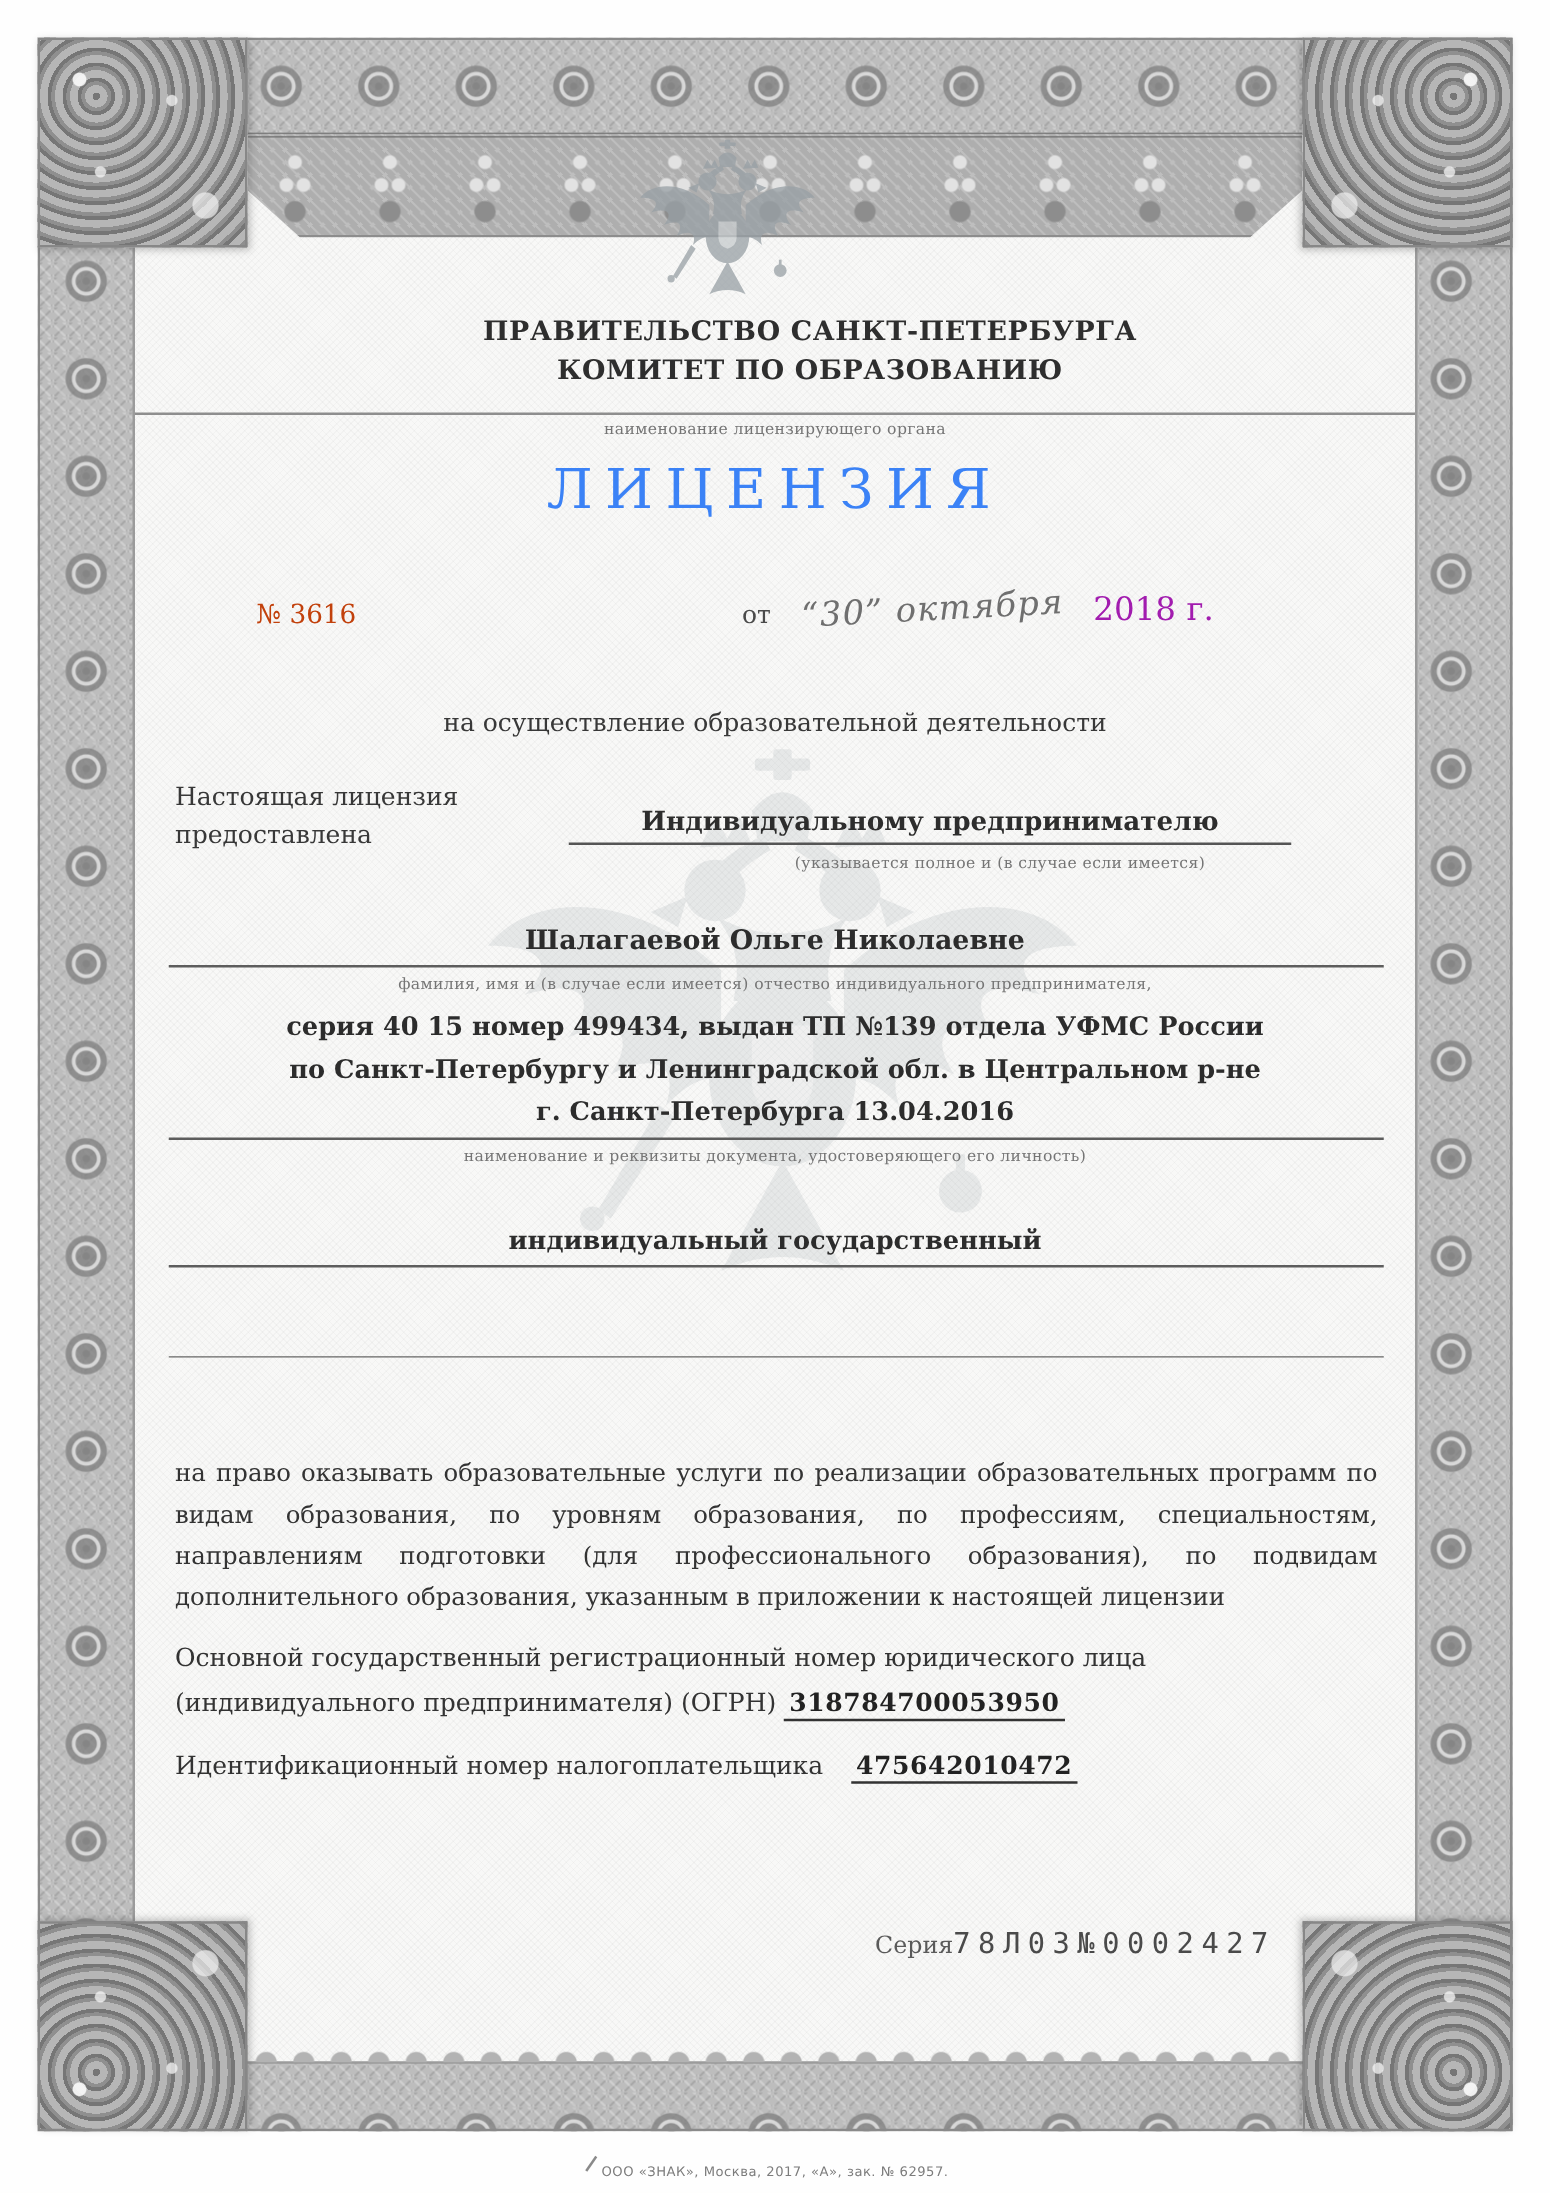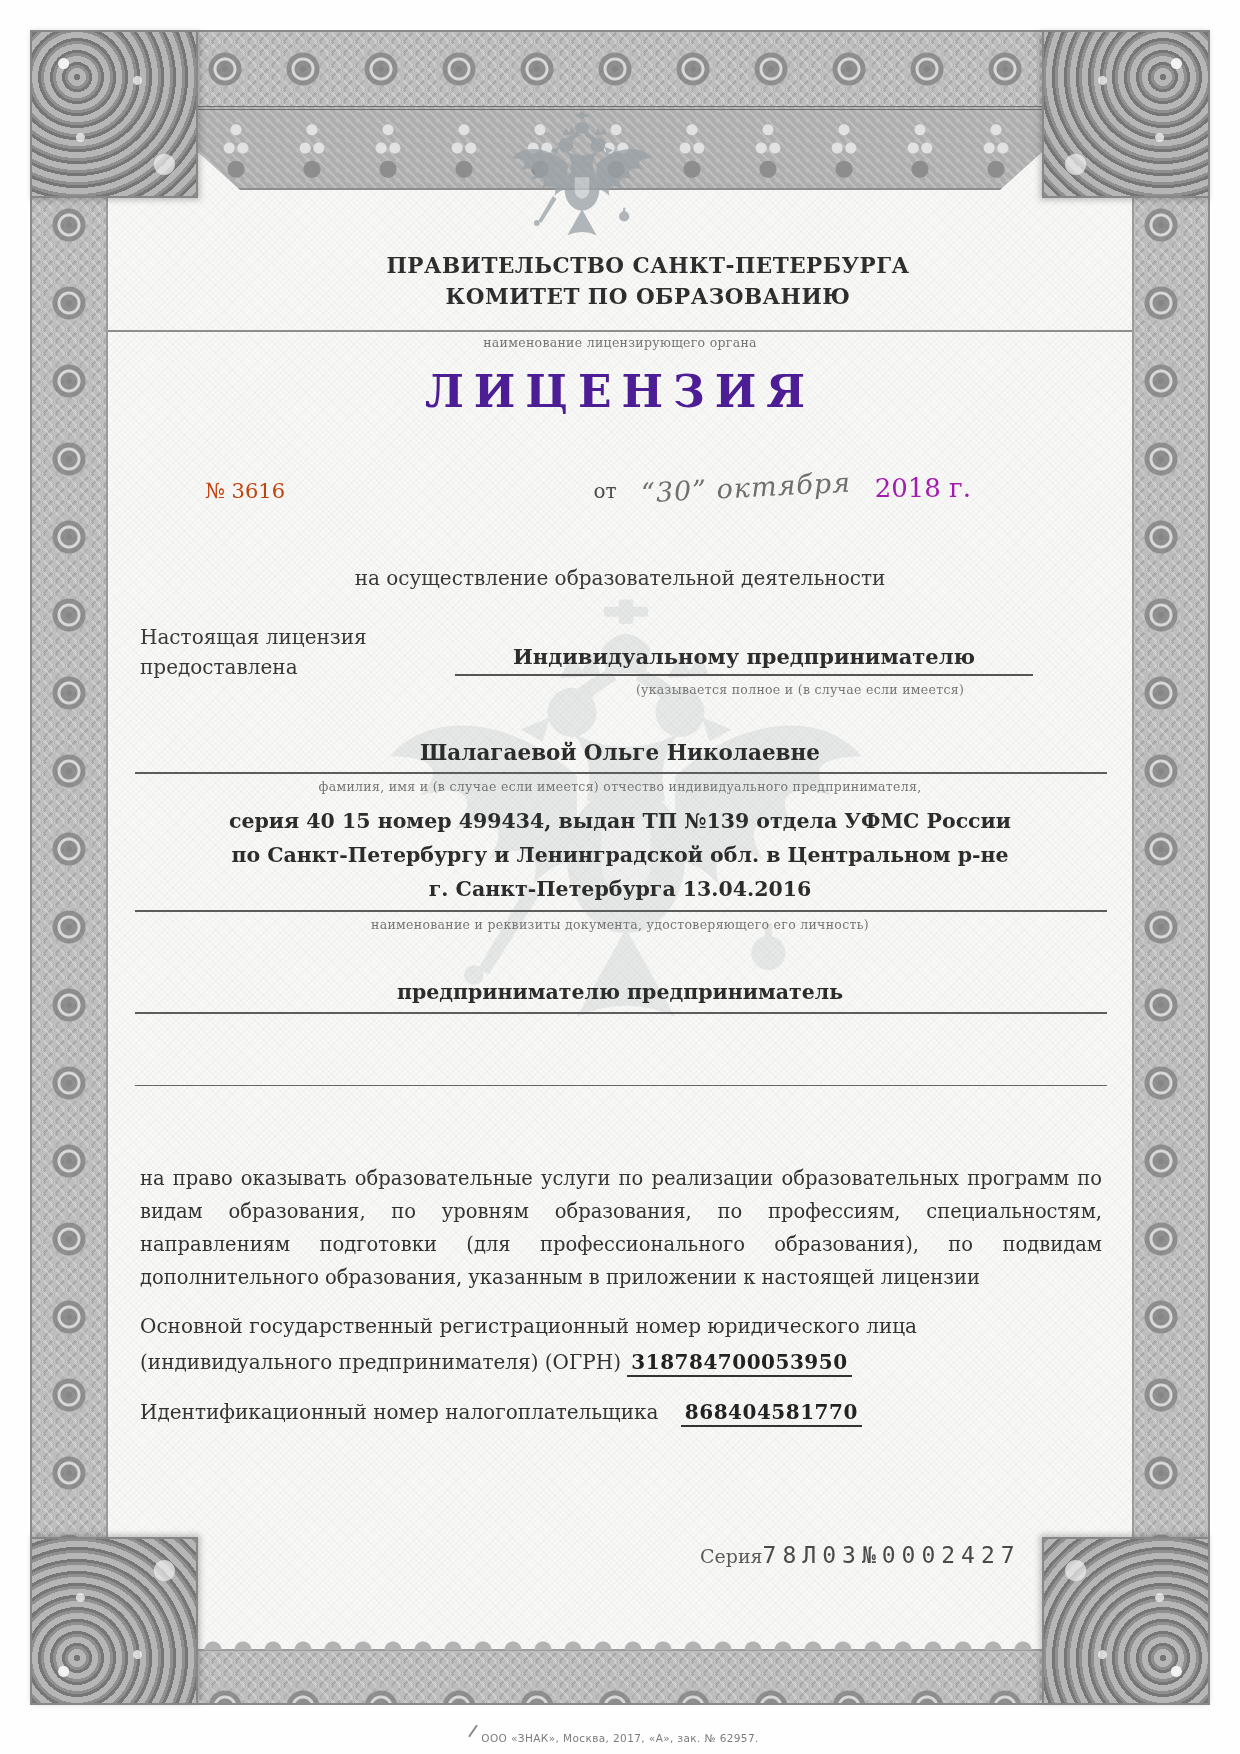--- a/index.html
+++ b/index.html
@@ -64,21 +64,21 @@
   
   .eagle-top{position:absolute;left:502px;top:110px;width:160px;height:146px;color:#98a0a5;opacity:.75;z-index:4;}
   .eagle-watermark{position:absolute;left:356px;top:580px;width:540px;height:520px;color:#6f7d86;opacity:.12;z-index:1;}
   
   .abs{position:absolute;z-index:5;}
   .center{left:108px;width:1024px;text-align:center;}
   .org-header{top:250px;font-weight:bold;font-size:21.5px;line-height:31px;letter-spacing:.5px;color:#2e2e2e;padding-left:28px;}
   .org-rule{left:108px;top:330px;width:1024px;border-top:2px solid #8e8e8e;height:0;}
   .caption{font-size:12.5px;color:#757575;letter-spacing:.3px;}
   .org-caption{top:335px;}
-  .doc-title{top:366px;font-weight:bold;font-size:44px;letter-spacing:10px;color:#4c1d95;}
+  .doc-title{top:366px;font-weight:normal;font-size:44px;letter-spacing:10px;color:#3b82f6;}
   .num-row{left:205px;top:472px;width:766px;display:flex;align-items:flex-end;}
   .lic-number{font-size:21px;color:#c2410c;}
   .date-group{margin-left:auto;display:flex;align-items:flex-end;gap:24px;}
   .date-word{font-size:20px;color:#4a4a4a;}
   .handwritten{
     font-style:italic;font-size:27px;color:#6f6f6f;
     transform:rotate(-3deg);display:inline-block;letter-spacing:1px;
   }
   .date-year{font-size:26px;color:#a21caf;}
   .subtitle{top:566px;font-size:20px;color:#383838;}
@@ -183,37 +183,37 @@
   <div class="abs center caption name-caption">фамилия, имя и (в случае если имеется) отчество индивидуального предпринимателя,</div>
 
   <div class="abs center passport">
     <div>серия 40 15 номер 499434, выдан ТП №139 отдела УФМС России</div>
     <div>по Санкт-Петербургу и Ленинградской обл. в Центральном р-не</div>
     <div>г. Санкт-Петербурга 13.04.2016</div>
   </div>
   <div class="abs rule passport-rule"></div>
   <div class="abs center caption passport-caption">наименование и реквизиты документа, удостоверяющего его личность)</div>
 
-  <div class="abs center entity-line">предпринимателю предприниматель</div>
+  <div class="abs center entity-line">индивидуальный государственный</div>
   <div class="abs rule entity-rule"></div>
   <div class="abs blank-rule"></div>
 
   <div class="abs rights">на право оказывать образовательные услуги по реализации образовательных программ по видам образования, по уровням образования, по профессиям, специальностям, направлениям подготовки (для профессионального образования), по подвидам дополнительного образования, указанным в приложении к настоящей лицензии</div>
 
   <div class="abs ogrn-block">
     <div>Основной государственный регистрационный номер юридического лица</div>
     <div>
       <span>(индивидуального предпринимателя) (ОГРН)</span>
       <span class="num-strong">318784700053950</span>
     </div>
   </div>
 
   <div class="abs inn-block">
     <span>Идентификационный номер налогоплательщика</span>
-    <span class="num-strong">868404581770</span>
+    <span class="num-strong">475642010472</span>
   </div>
 
   <div class="abs series-row">
     <span class="series-word">Серия</span>
     <span class="series-num">78Л03</span>
     <span class="series-num">№</span>
     <span class="series-num">0002427</span>
   </div>
 
   <div class="abs pen-mark"></div>

